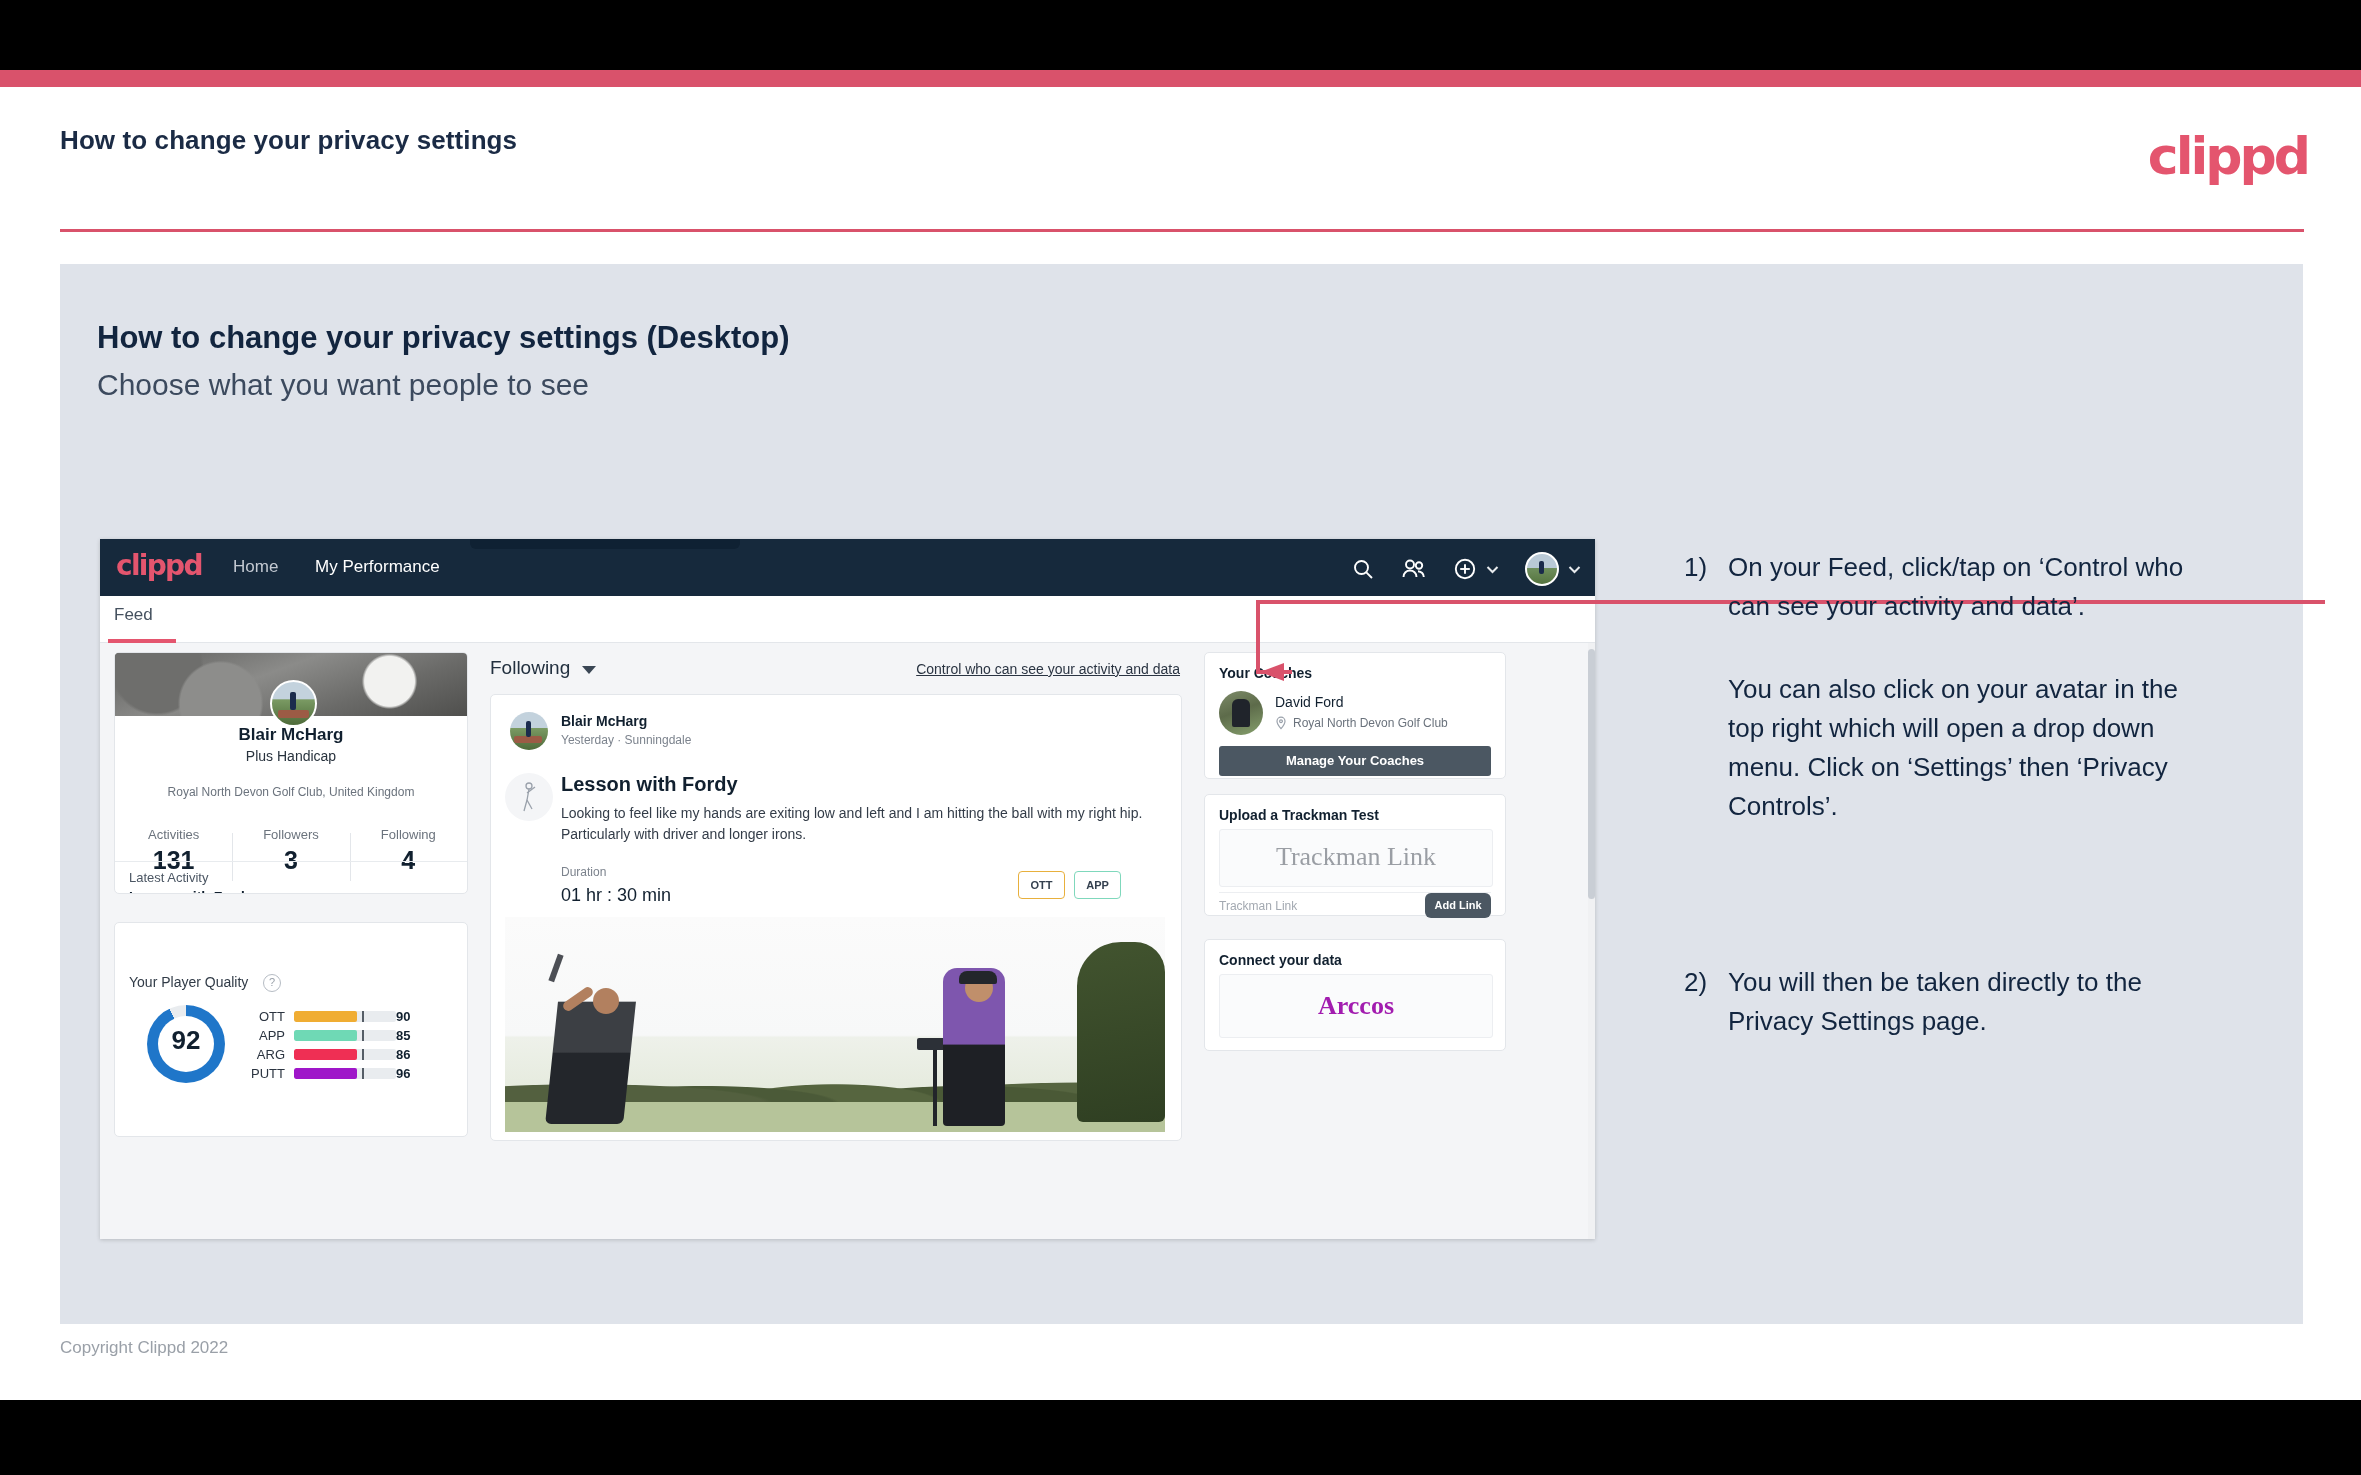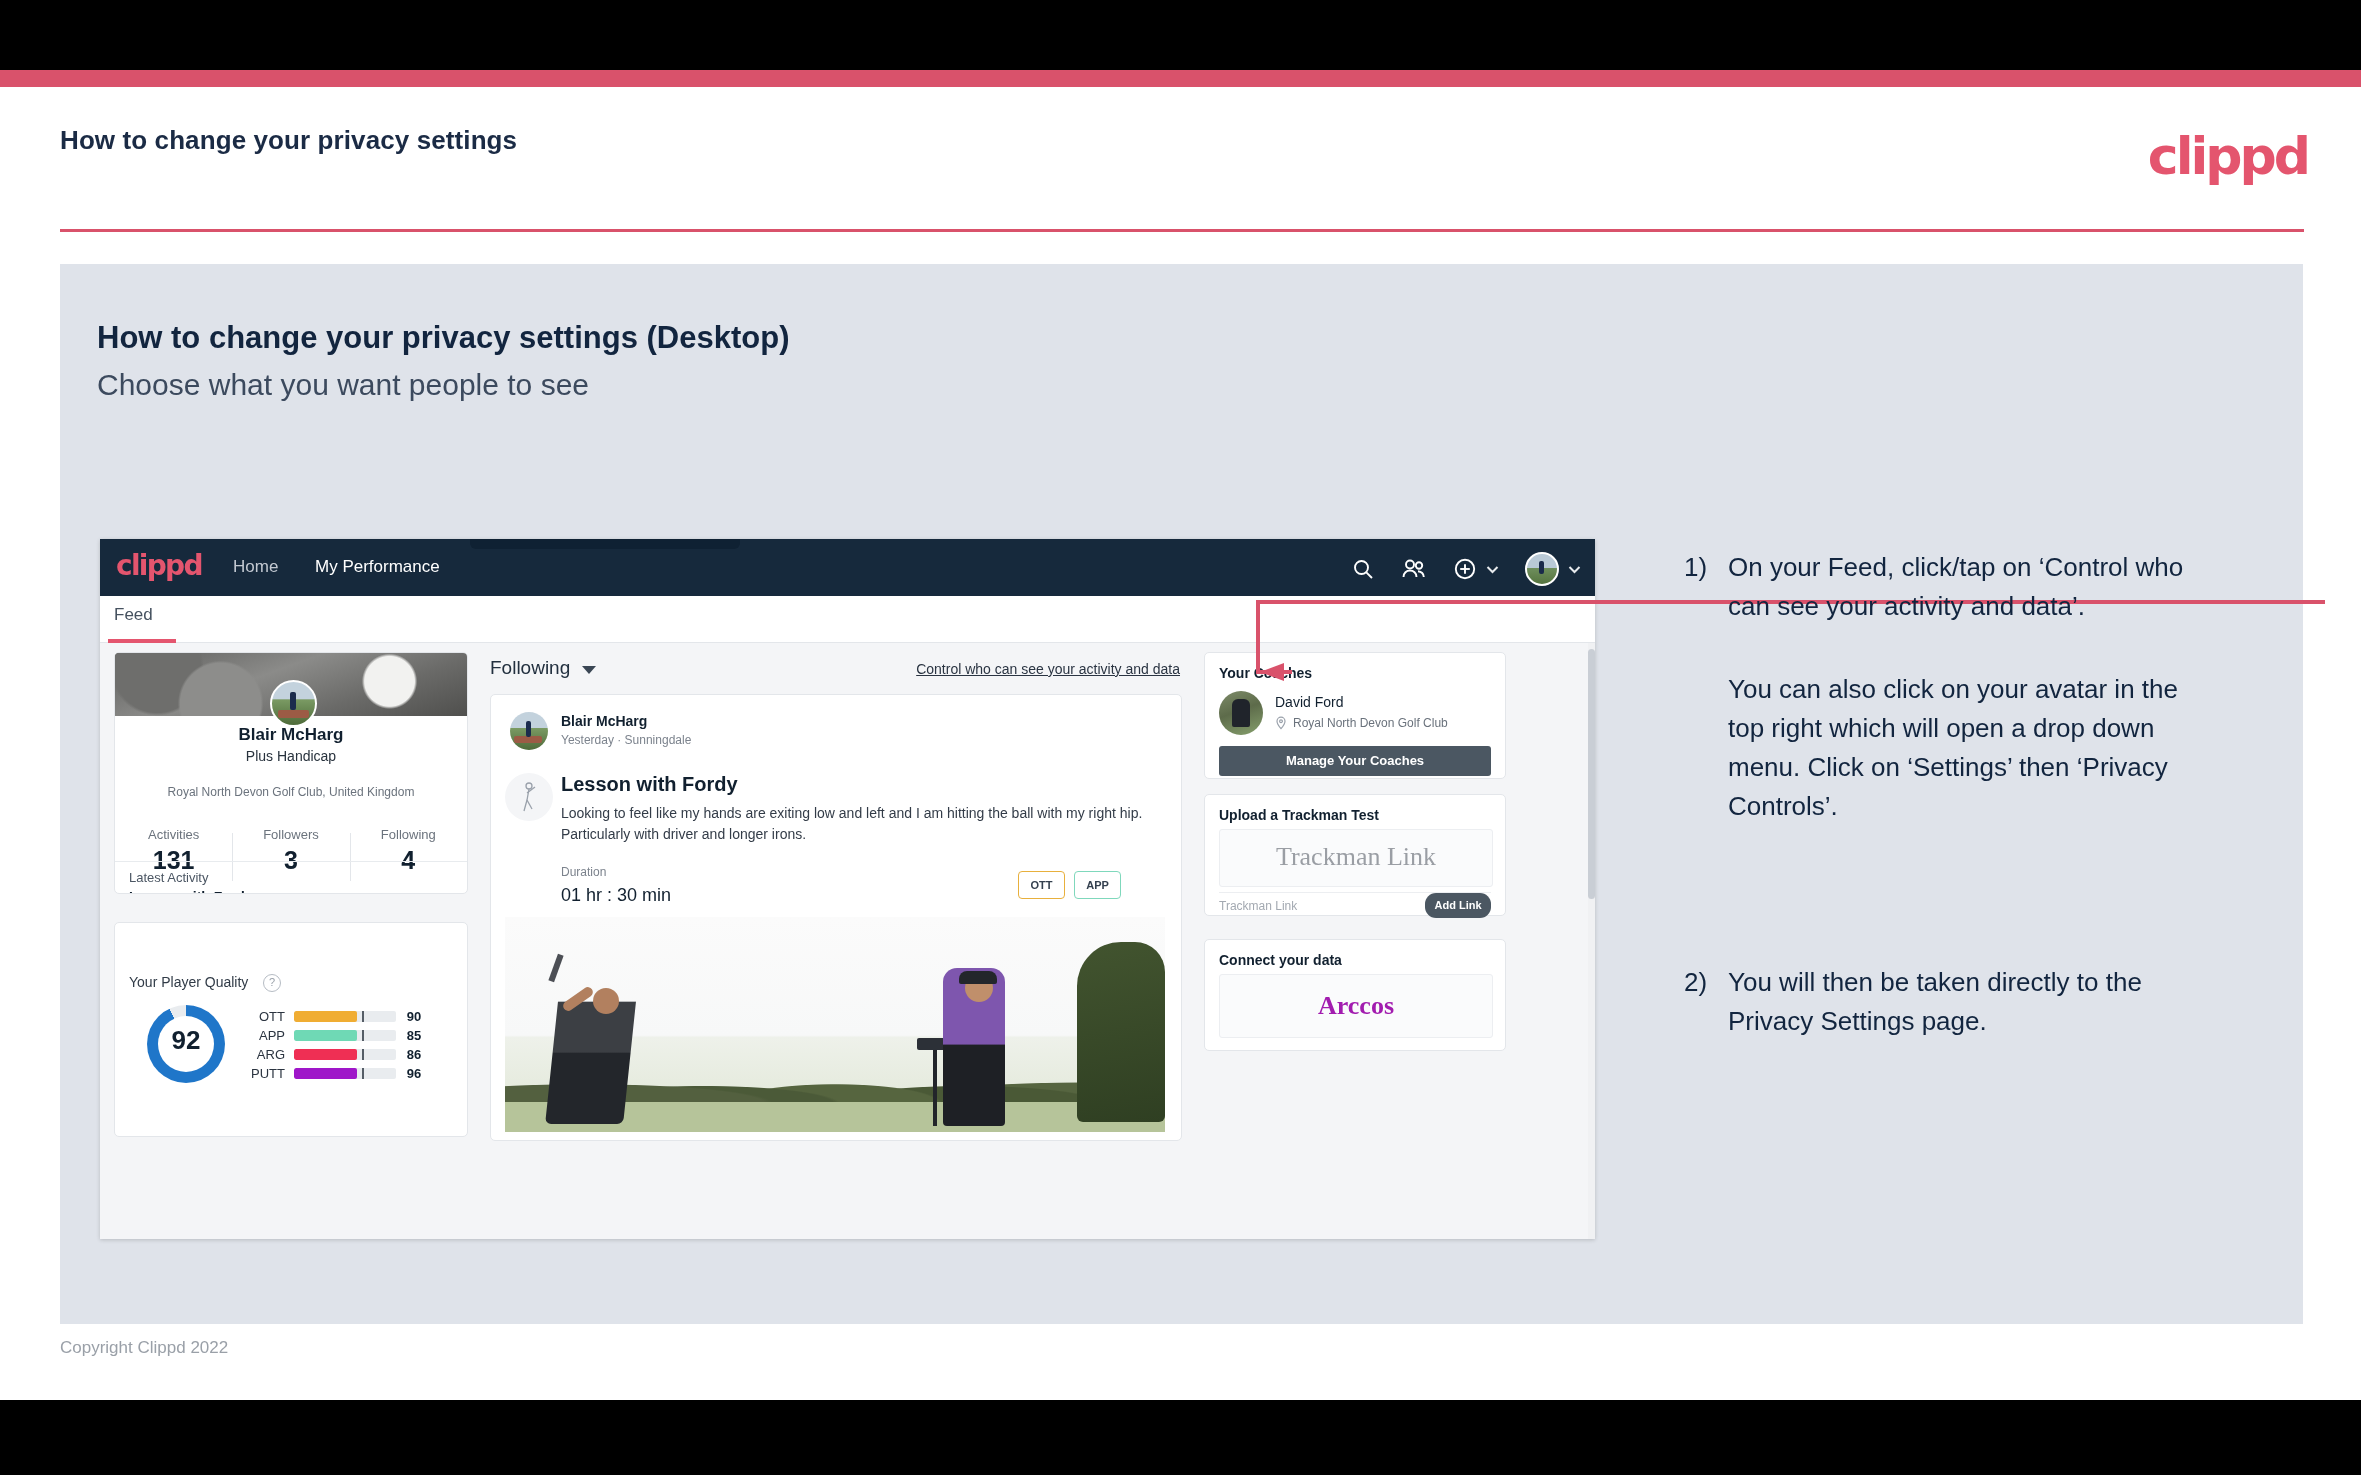--- a/index.html
+++ b/index.html
@@ -79,21 +79,21 @@
   .ring{position:absolute;left:32px;top:82px;width:78px;height:78px;border-radius:50%;
     background:conic-gradient(#1f76c9 0deg 335deg, #e9ecef 335deg 360deg);}
   .ring-in{position:absolute;left:11px;top:11px;width:56px;height:56px;border-radius:50%;background:#fff;}
   .ring-num{position:absolute;left:0;top:20px;width:78px;text-align:center;font-size:26px;font-weight:bold;color:#11202f;}
   .metrics{position:absolute;left:128px;top:84px;width:210px;}
   .metric{display:flex;align-items:center;height:19px;}
   .m-key{width:42px;text-align:right;font-size:13px;color:#2b3440;}
   .m-track{position:relative;margin-left:9px;width:102px;height:11px;background:#e9ecef;border-radius:2px;overflow:hidden;}
   .m-fill{position:absolute;left:0;top:0;height:11px;border-radius:2px;}
   .m-tick{position:absolute;top:0;width:2px;height:11px;background:#555d66;}
-  .m-val{width:36px;text-align:center;font-size:13px;font-weight:bold;color:#11202f;}
+  .m-val{width:36px;text-align:left;font-size:13px;font-weight:bold;color:#11202f;}
 
   
   .feed-head{position:absolute;left:390px;top:116px;width:690px;height:28px;}
   .following{position:absolute;left:0;top:2px;font-size:19px;color:#22303f;}
   .following-chev{position:absolute;left:92px;top:11px;width:0;height:0;border-left:7px solid transparent;border-right:7px solid transparent;border-top:8px solid #3a4654;}
   .privacy-link{position:absolute;right:0;top:6px;font-size:14px;color:#2a3442;text-decoration:underline;}
 
   .post-card{position:absolute;left:390px;top:155px;width:690px;height:445px;overflow:hidden;}
   .post-avatar{position:absolute;left:19px;top:17px;width:38px;height:38px;border-radius:50%;overflow:hidden;
     background:linear-gradient(180deg,#c3d2dd 0%,#c3d2dd 42%,#7a9a63 43%,#4e6b3a 100%);}
@@ -144,21 +144,21 @@
   .coach-club{position:absolute;left:88px;top:63px;font-size:12px;color:#6a727c;}
   .pin-icon{position:absolute;left:70px;top:63px;width:12px;height:12px;}
   .manage-btn{position:absolute;left:14px;top:93px;width:272px;height:30px;background:#4b5762;border-radius:3px;
     color:#fff;font-size:13px;font-weight:bold;text-align:center;line-height:30px;}
 
   .trackman-card{position:absolute;left:1104px;top:255px;width:300px;height:120px;}
   .tm-box{position:absolute;left:14px;top:34px;width:272px;height:56px;background:#fafbfc;border:1px solid #eceef1;border-radius:3px;}
   .tm-wordmark{position:absolute;left:0;top:12px;width:272px;text-align:center;font-family:"Liberation Serif",serif;font-size:26px;color:#9a9ea4;}
   .tm-input{position:absolute;left:14px;top:97px;width:272px;height:26px;border-top:1px solid #eceef1;}
   .tm-placeholder{position:absolute;left:0;top:6px;font-size:12px;color:#a3a9b1;}
-  .add-link-btn{position:absolute;right:0;top:0;width:66px;height:25px;background:#4b5762;border-radius:11px;
+  .add-link-btn{position:absolute;right:0;top:0;width:66px;height:25px;background:#4b5762;border-radius:6px;
     color:#fff;font-size:11px;font-weight:bold;text-align:center;line-height:25px;}
 
   .connect-card{position:absolute;left:1104px;top:400px;width:300px;height:110px;}
   .cd-box{position:absolute;left:14px;top:34px;width:272px;height:62px;background:#fafbfc;border:1px solid #eceef1;border-radius:3px;}
   .cd-wordmark{position:absolute;left:0;top:16px;width:272px;text-align:center;font-family:"Liberation Serif",serif;font-size:26px;font-weight:bold;color:#a21caf;}
 
   .app-scroll{position:absolute;right:0;top:104px;width:7px;height:596px;background:#f0f1f3;}
   .app-scroll-thumb{position:absolute;right:0;top:110px;width:7px;height:250px;background:#c9ced5;border-radius:4px;}
 
   

